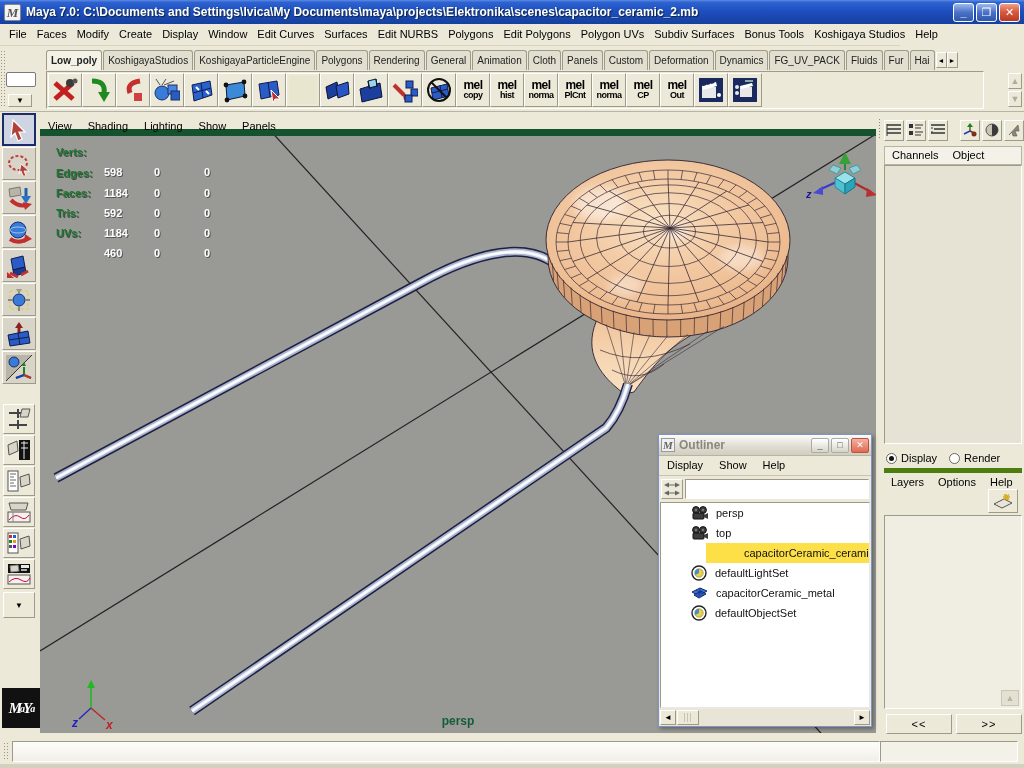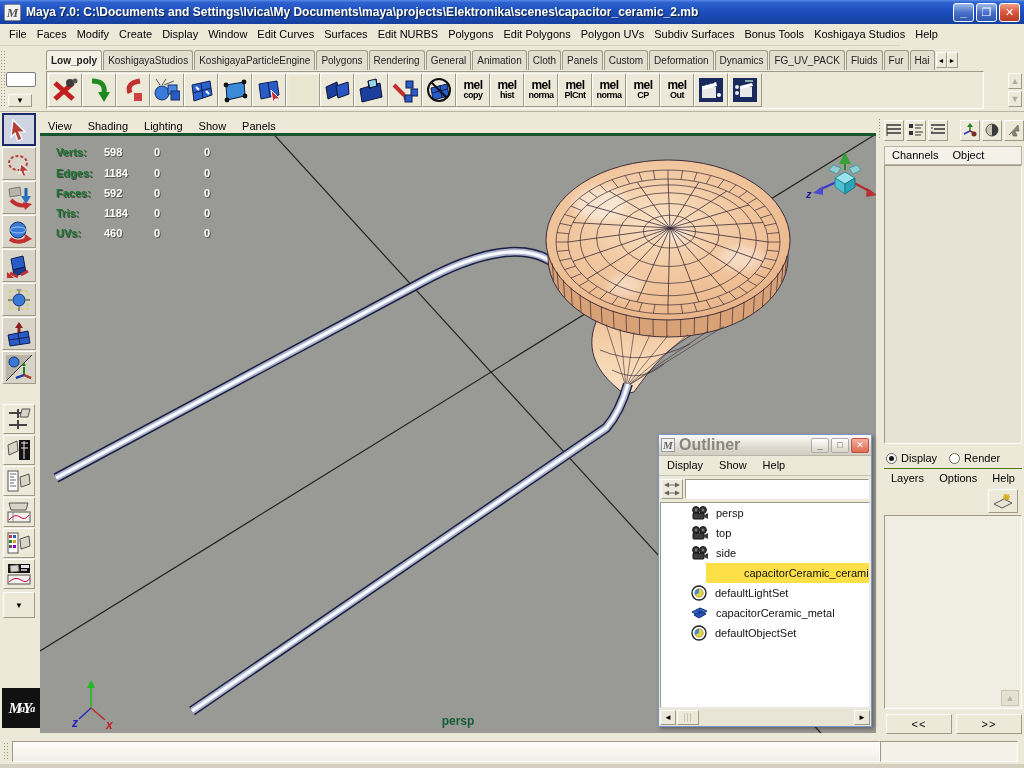--- a/index.html
+++ b/index.html
@@ -59,48 +59,48 @@
   .layout-btn { width:32px; height:30px; margin:1px 0 1px 3px; background:#ece9d8;
     border:1px solid; border-color:#fff #9d9a8a #9d9a8a #fff; display:flex; align-items:center; justify-content:center;}
   #layout-dropdown { width:32px; height:26px; margin:3px 0 0 3px; text-align:center; font-size:8px; line-height:25px;}
   #maya-logo { position:absolute; left:2px; top:576px; width:38px; height:40px; background:#111;
     color:#fff; display:flex; align-items:center; justify-content:center;
     font-family:"Liberation Serif",serif; font-style:italic; font-weight:bold; font-size:15px; letter-spacing:-2px;}
 
   
   #viewport { position:absolute; left:40px; top:112px; width:836px; height:628px; background:#ece9d8; }
   #panel-menubar { position:absolute; left:0; top:6px; width:836px; height:18px; background:#ece9d8;
-    display:flex; border-bottom:3px solid #14532d;}
+    display:flex; border-bottom:7px solid #14532d;}
   #panel-menubar span { padding:0 8px; line-height:17px; }
   #canvas { position:absolute; left:0; top:24px; width:836px; height:597px; background:#999a96; overflow:hidden; }
   #canvas svg { position:absolute; left:0; top:0; }
   .hud-row { position:absolute; left:16px; height:14px; }
   .hud-label { position:absolute; width:48px; text-align:left; font-weight:bold; color:#1c7a30;
     text-shadow:1px 1px 0 #4a4a4a; }
-  .hud-val { position:absolute; font-weight:bold; color:#fff; text-shadow:1px 1px 0 #555; }
+  .hud-val { position:absolute; font-weight:bold; color:#fff; text-shadow:1px 1px 0 #555;margin-top:20px; }
   #persp-label { position:absolute; left:0; width:836px; top:578px; text-align:center;
     font-weight:bold; color:#155c38; font-size:12px; }
 
   
   #splitter { position:absolute; left:876px; top:112px; width:8px; height:628px; background:#ece9d8; }
   #splitter .dots { position:absolute; left:2px; top:6px; width:4px; height:22px;
     background-image:radial-gradient(#8a8674 1px, transparent 1px); background-size:3px 3px;}
   #sidebar { position:absolute; left:884px; top:112px; width:140px; height:628px; background:#ece9d8; }
   .sb-iconrow { position:absolute; left:0; top:6px; width:140px; height:24px; display:flex; gap:2px; align-items:center;}
   .sb-icon-btn { width:22px; height:21px; background:#ece9d8; border:1px solid; border-color:#fff #9d9a8a #9d9a8a #fff;
     display:flex; align-items:center; justify-content:center;}
   #channels-bar { position:absolute; left:0; top:34px; width:138px; height:19px; background:#f4f2e8;
     border:1px solid #b8b4a4; display:flex; }
   #channels-bar span { padding:0 7px; line-height:17px; }
   #channel-area { position:absolute; left:0; top:53px; width:138px; height:279px; background:#e6e3d4;
     border:1px solid; border-color:#9d9a8a #fff #fff #9d9a8a; }
   #layer-radios { position:absolute; left:2px; top:336px; width:136px; height:20px; display:flex; align-items:center; gap:4px;}
   .radio { width:11px; height:11px; border-radius:50%; border:1px solid #6a675a; background:#fff; position:relative;}
   .radio.sel::after { content:""; position:absolute; left:2px; top:2px; width:5px; height:5px; border-radius:50%; background:#111;}
-  #layers-bar { position:absolute; left:0; top:356px; width:138px; height:19px; display:flex; border-top:1px solid #4d7c0f;justify-content:space-between;}
+  #layers-bar { position:absolute; left:0; top:356px; width:138px; height:19px; display:flex; border-top:5px solid #4d7c0f;}
   #layers-bar span { padding:0 7px; line-height:18px; }
   #layer-btn-row { position:absolute; left:0; top:375px; width:138px; height:28px; }
   #create-layer-btn { position:absolute; right:4px; top:2px; width:30px; height:24px; background:#ece9d8;
     border:1px solid; border-color:#fff #9d9a8a #9d9a8a #fff; display:flex; align-items:center; justify-content:center;}
   #layers-list { position:absolute; left:0; top:403px; width:138px; height:194px; background:#f0eee2;
     border:1px solid; border-color:#9d9a8a #fff #fff #9d9a8a;}
   #layers-scroll { position:absolute; right:2px; bottom:2px; width:18px; height:16px; background:#e4e1d2;
     color:#b8b4a4; text-align:center; font-size:9px; line-height:15px; border:1px solid #cac6b6;}
   #nav-buttons { position:absolute; left:0; top:602px; width:140px; height:22px; display:flex; gap:4px; padding:0 2px;}
   .nav-btn { flex:1; height:20px; background:#ece9d8; border:1px solid; border-color:#fff #9d9a8a #9d9a8a #fff;
@@ -117,21 +117,21 @@
   #bottom-edge { position:absolute; left:0; top:764px; width:1024px; height:4px; background:#d4d0c0; }
 
   
   #outliner { position:absolute; left:658px; top:434px; width:214px; height:293px;
     background:#ece9d8; border:1px solid #7a96c8; box-shadow:2px 2px 4px rgba(0,0,0,.35); }
   #outliner-title { height:21px; background:linear-gradient(180deg,#fdfcfa,#dedbd0 60%,#d2cec0);
     display:flex; align-items:center; padding:0 2px; border-bottom:1px solid #b8b4a4;}
   #outliner-title .m-icon { width:14px; height:14px; border:1px solid #999; background:#f0f0f0; color:#666;
     font-family:"Liberation Serif",serif; font-style:italic; font-weight:bold; font-size:11px;
     line-height:12px; text-align:center; margin-right:4px;}
-  #outliner-title .t { flex:1; color:#8a887e; font-weight:bold; font-size:16px; }
+  #outliner-title .t { flex:1; color:#8a887e; font-weight:bold; font-size:12px; }
   .ol-winbtn { width:18px; height:15px; margin-left:2px; border-radius:2px; border:1px solid #aaa;
     background:linear-gradient(180deg,#fff,#d8d5c8); font-size:9px; line-height:13px; text-align:center; color:#555;}
   .ol-winbtn.close { background:linear-gradient(180deg,#f4b0a0,#e06a52); color:#fff; border-color:#c05040;}
   #outliner-menu { height:20px; display:flex; border-bottom:1px solid #c8c4b4; background:#ece9d8;}
   #outliner-menu span { padding:0 8px; line-height:19px; }
   #outliner-filter { height:26px; display:flex; align-items:center; padding:2px; gap:2px; }
   #outliner-filter .filter-btn { width:22px; height:20px; background:#ece9d8; border:1px solid;
     border-color:#fff #9d9a8a #9d9a8a #fff; display:flex; align-items:center; justify-content:center;}
   #outliner-filter input { flex:1; height:20px; border:1px solid; border-color:#9d9a8a #fff #fff #9d9a8a;
     background:#fff; font-size:11px; padding:0 3px; }
@@ -823,31 +823,20 @@
       <svg width="17" height="15">
         <circle cx="5" cy="4" r="3.4" fill="#3c3c3c" stroke="#111"></circle>
           <circle cx="12" cy="4" r="3.4" fill="#3c3c3c" stroke="#111"></circle>
         <circle cx="5" cy="4" r="1.2" fill="#777"></circle>
           <circle cx="12" cy="4" r="1.2" fill="#777"></circle>
         <rect x="2" y="7" width="11" height="6" rx="1" fill="#3c3c3c" stroke="#111"></rect>
         <polygon points="13,9 17,7 17,13 13,11" fill="#3c3c3c"></polygon>
       </svg>
       <span class="lbl">top</span>
       </div>
-    <div class="ol-item">
-      <svg width="17" height="15">
-        <circle cx="5" cy="4" r="3.4" fill="#3c3c3c" stroke="#111"></circle>
-          <circle cx="12" cy="4" r="3.4" fill="#3c3c3c" stroke="#111"></circle>
-        <circle cx="5" cy="4" r="1.2" fill="#777"></circle>
-          <circle cx="12" cy="4" r="1.2" fill="#777"></circle>
-        <rect x="2" y="7" width="11" height="6" rx="1" fill="#3c3c3c" stroke="#111"></rect>
-        <polygon points="13,9 17,7 17,13 13,11" fill="#3c3c3c"></polygon>
-      </svg>
-      <span class="lbl">side</span>
-      </div>
     <div class="ol-item selected">
       <svg width="17" height="14">
         <polygon points="1,6 9,2 16,5 8,10" fill="#3a6fd8" stroke="#12306e"></polygon>
         <polygon points="3,9 10,5 15,8 8,12" fill="#2a56c4" stroke="#12306e"></polygon>
         <path d="M5,4 L12,8 M9,2 L8,10" stroke="#12306e" stroke-width="0.7"></path>
       </svg>
       <span class="lbl">capacitorCeramic_ceramic</span>
       </div>
     <div class="ol-item">
       <svg width="16" height="16">

